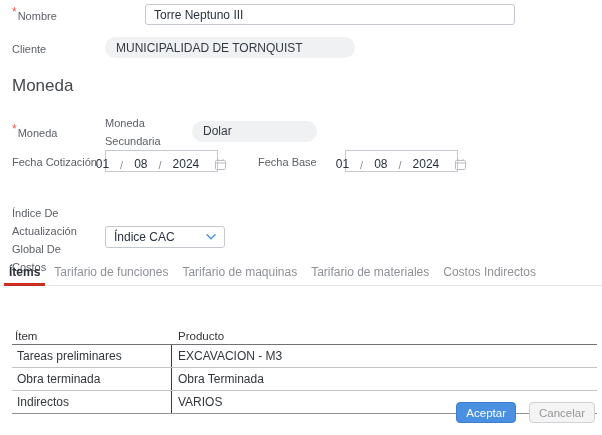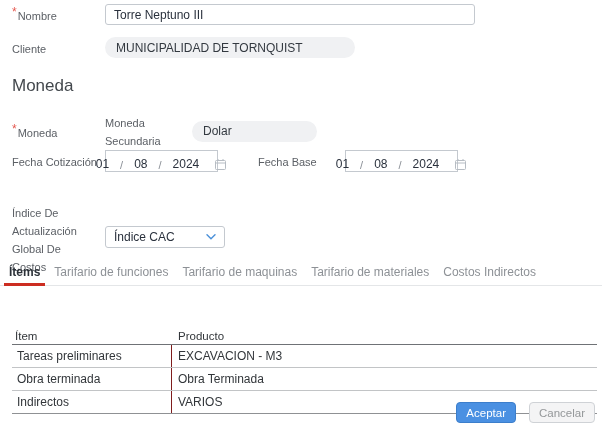--- a/index.html
+++ b/index.html
@@ -9,21 +9,21 @@
     font-family:"Liberation Sans", sans-serif; overflow:hidden;
   }
   .row { position:absolute; left:12px; display:flex; align-items:center; }
   .lblwrap { width:93px; flex:none; }
   .lbl { font-size:11px; color:#5c6066; }
   .req { color:#e5584f; font-size:12px; vertical-align:4px; margin-right:1px; }
 
   .input {
     width:370px; height:21px; border:1px solid #c4c9cf; border-radius:3px;
     background:#fff; display:flex; align-items:center; padding:0 8px;
-    font-size:12px; color:#2a313d;
+    font-size:12px; color:#2a313d;margin-left:40px;
   }
   .pill {
     height:21px; background:#f0f1f3; border-radius:11px; display:flex;
     align-items:center; padding:0 11px; font-size:12px; color:#333940;
   }
   .pill.cliente { width:250px; }
   .pill.dolar { width:125px; }
 
   .select {
     width:120px; height:22px; border:1px solid #c4c9cf; border-radius:3px;

